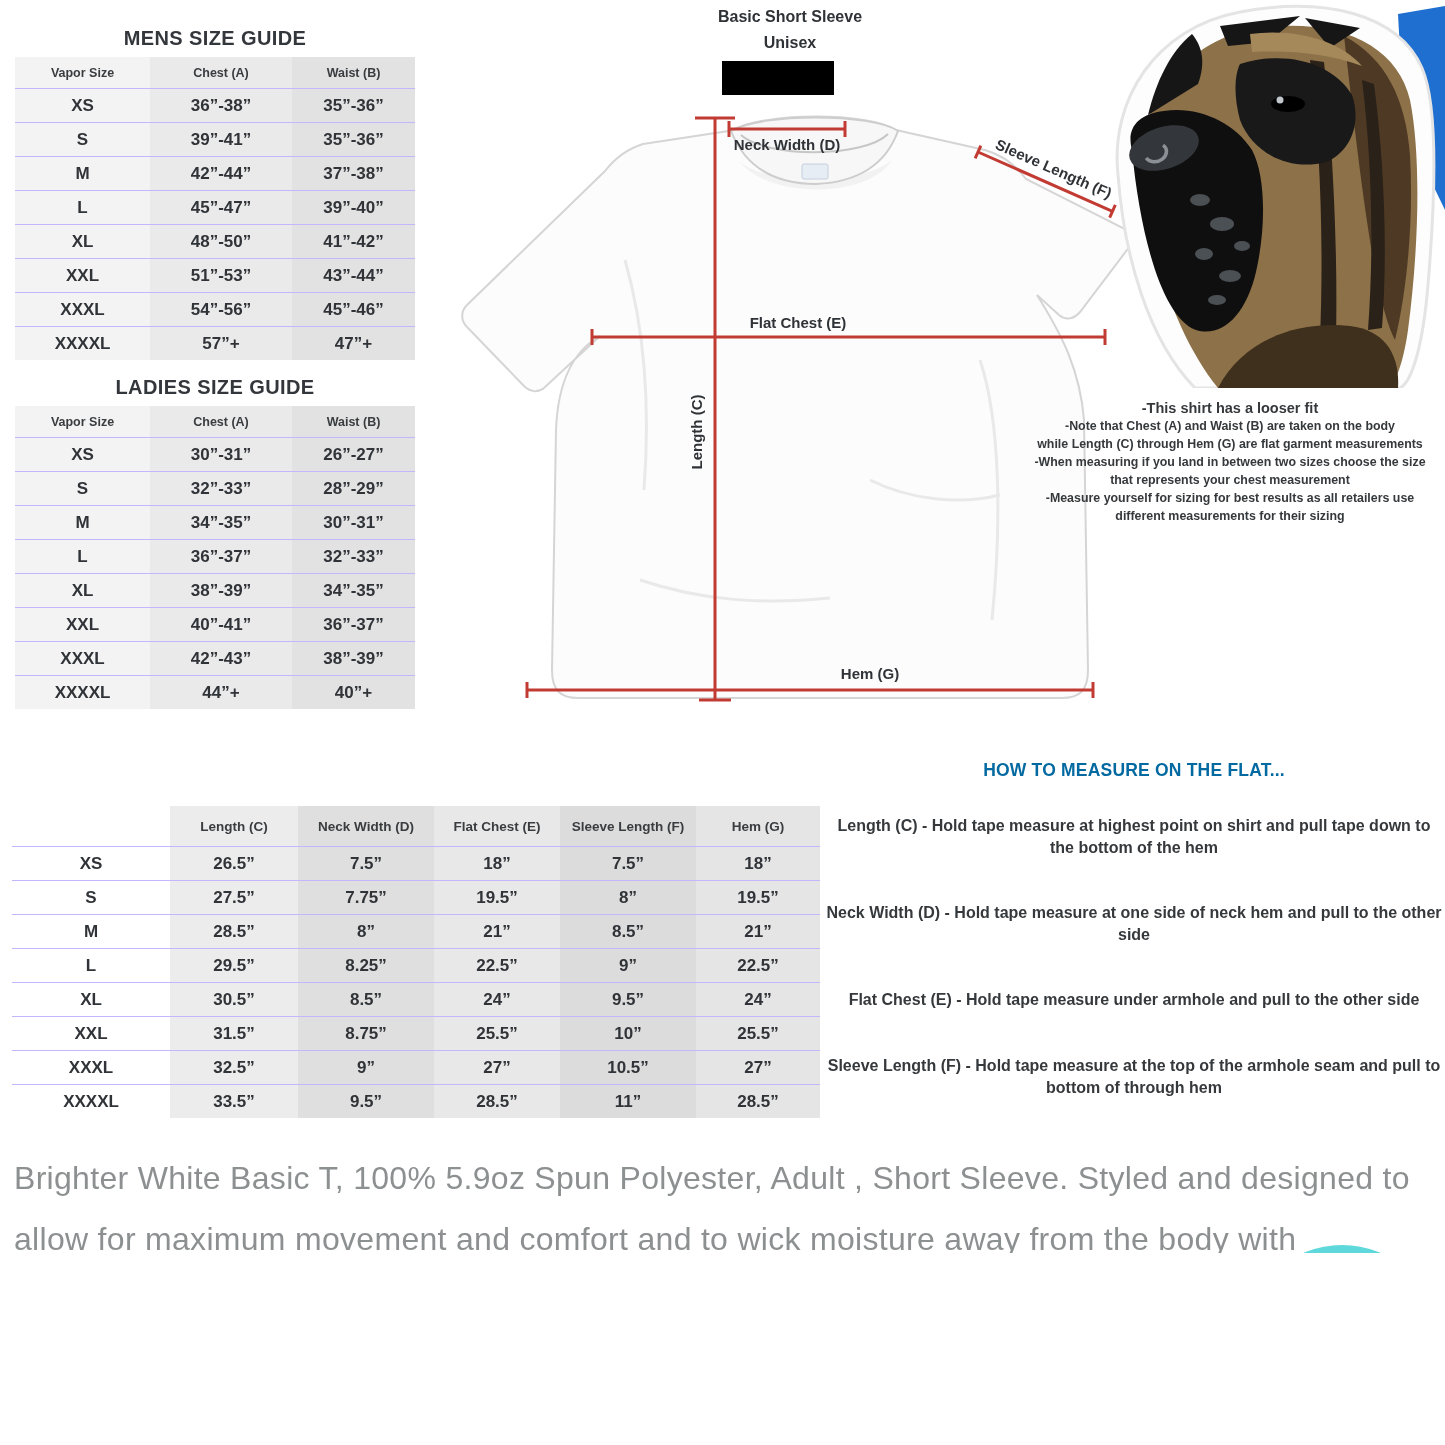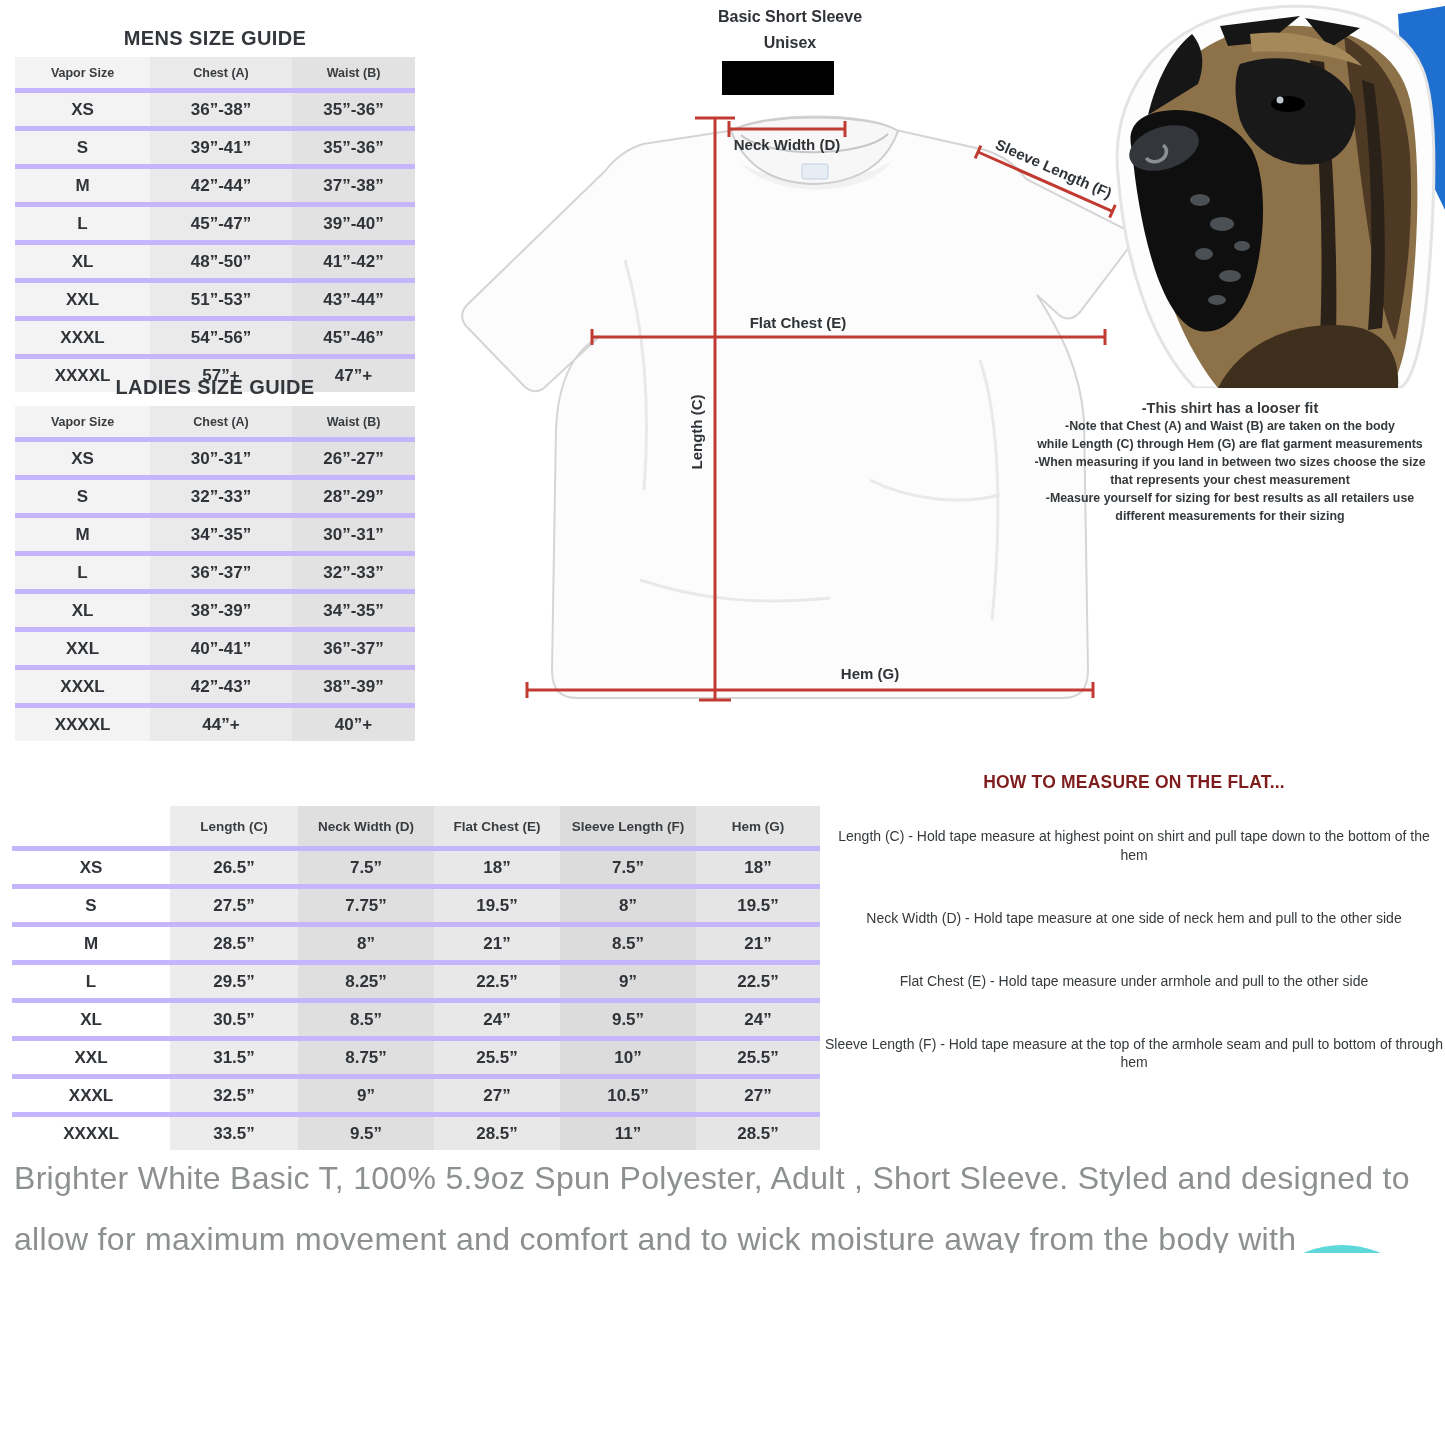--- a/index.html
+++ b/index.html
@@ -20,21 +20,21 @@
     font-size:20px;font-weight:bold;color:#33373b;letter-spacing:.4px;white-space:nowrap;
   }
   
   table.size-table{position:absolute;border-collapse:collapse;table-layout:fixed;}
   table.size-table th{
     font-size:12.5px;font-weight:bold;color:#3a3d40;height:31px;text-align:center;padding:0;
   }
   table.size-table td{
     font-size:17px;font-weight:bold;color:var(--tabletext);height:33px;text-align:center;padding:0;
   }
-  table.size-table tr{border-bottom:5px solid #c4b5fd;}
+  table.size-table tr{border-bottom:1px solid #c4b5fd;}
   table.size-table tbody tr:last-child{border-bottom:none;}
   #mens-table{left:15px;top:57px;width:400px;}
   #ladies-table{left:15px;top:406px;width:400px;}
   #mens-table th:nth-child(1),#mens-table td:nth-child(1),
   #ladies-table th:nth-child(1),#ladies-table td:nth-child(1){background:#f3f3f3;}
   #mens-table th:nth-child(2),#mens-table td:nth-child(2),
   #ladies-table th:nth-child(2),#ladies-table td:nth-child(2){background:#eaeaea;}
   #mens-table th:nth-child(3),#mens-table td:nth-child(3),
   #ladies-table th:nth-child(3),#ladies-table td:nth-child(3){background:#e2e2e2;}
   #specs-table{left:12px;top:806px;width:808px;}
@@ -49,22 +49,22 @@
   .shirt-title{position:absolute;left:790px;transform:translateX(-50%);
     font-size:16px;font-weight:bold;color:#2f3337;white-space:nowrap;}
   .redaction{position:absolute;left:722px;top:61px;width:112px;height:34px;background:#000;}
   
   .fit-block{position:absolute;left:1018px;top:400px;width:424px;text-align:center;color:#35393c;}
   .fit-block h2{margin:0 0 30px 0;font-size:20px;font-weight:bold;letter-spacing:.4px;color:#33373b;}
   .fit-lead{font-size:14.5px;font-weight:bold;margin-bottom:2px;}
   .fit-line{font-size:12.4px;font-weight:bold;line-height:1.45;}
   
   .howto-block{position:absolute;left:824px;top:760px;width:620px;text-align:center;color:#35393c;}
-  .howto-block h2{margin:12px 0 34px 0;font-size:17.5px;font-weight:bold;letter-spacing:.2px;color:#7f1d1d;}
-  .howto-item{font-size:14px;font-weight:normal;line-height:1.35;margin-bottom:44px;}
+  .howto-block h2{margin:0 0 34px 0;font-size:17.5px;font-weight:bold;letter-spacing:.2px;color:#0369a1;}
+  .howto-item{font-size:16px;font-weight:bold;line-height:1.35;margin-bottom:44px;}
   
   .description{position:absolute;left:14px;top:1148px;width:1398px;
     font-size:32px;color:var(--desctext);line-height:1.92;letter-spacing:.3px;}
   
   .shirt-svg{position:absolute;left:440px;top:100px;width:700px;height:650px;}
   .dog-svg{position:absolute;left:1100px;top:0px;width:345px;height:388px;}
   .logo-svg{position:absolute;left:1242px;top:1242px;width:200px;height:200px;}
   svg text.meas{font-family:"Liberation Sans",sans-serif;font-size:15px;font-weight:bold;fill:var(--label);}
   svg text.arc{font-family:"Liberation Sans",sans-serif;font-weight:bold;fill:var(--purple);}
 </style>

